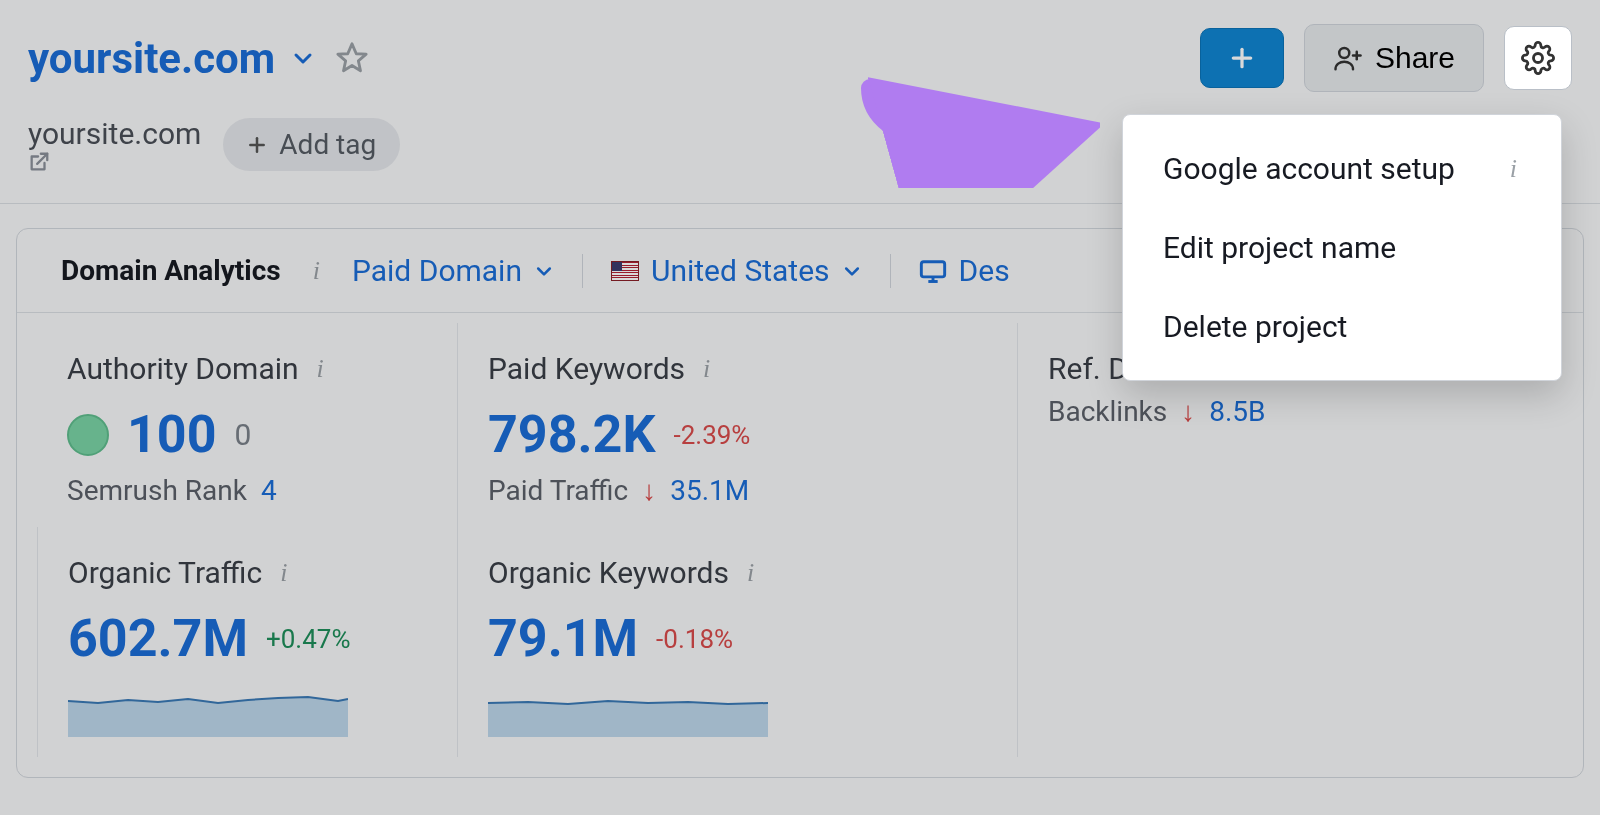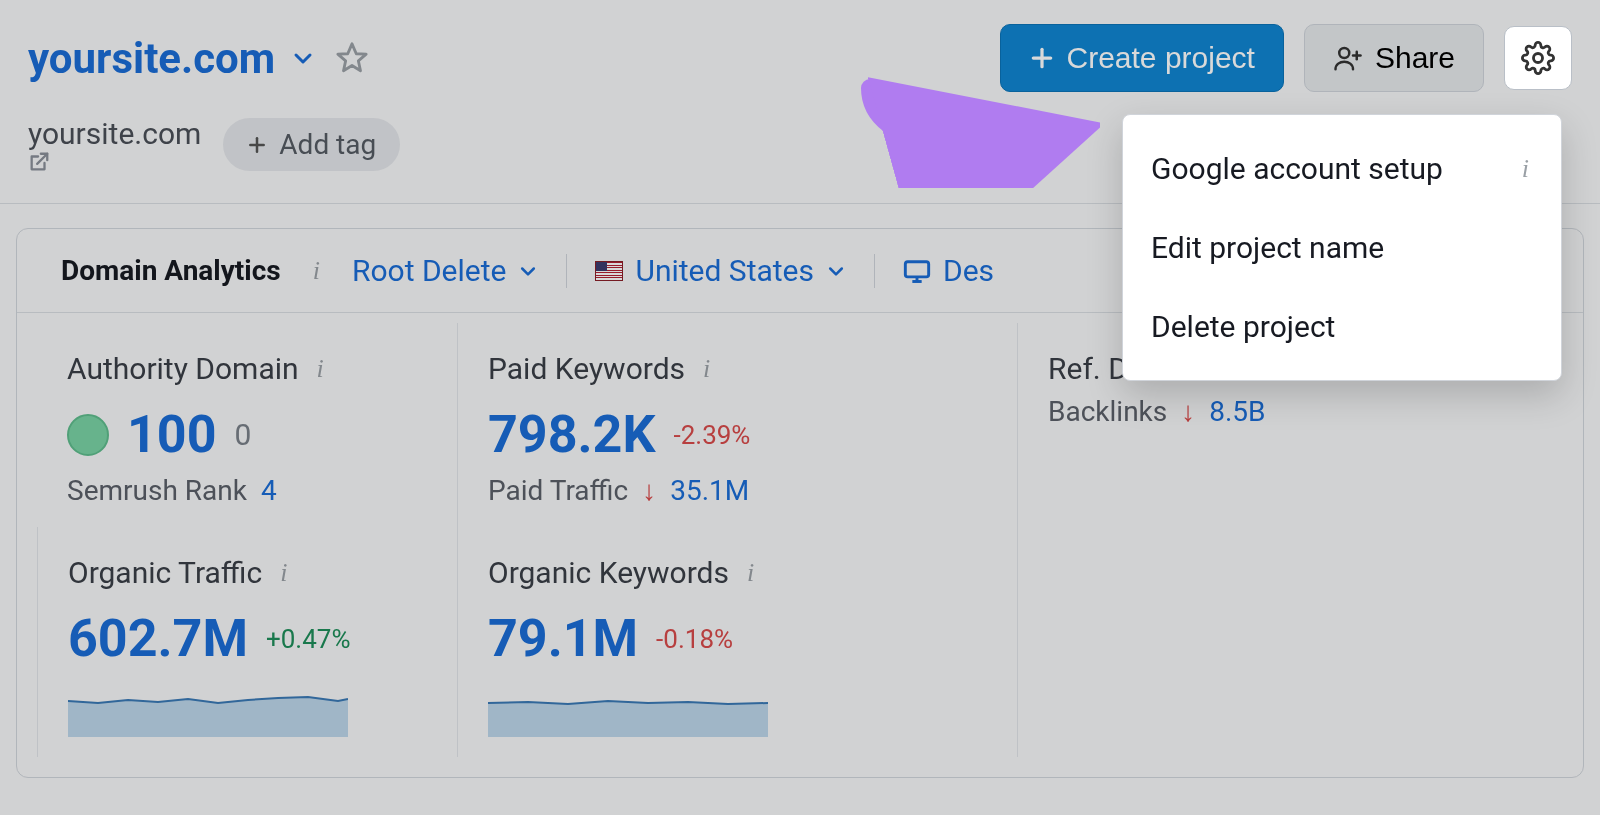--- a/index.html
+++ b/index.html
@@ -196,21 +196,21 @@
   
   .menu {
     position: absolute;
     top: 88px;
     right: 10px;
     width: 440px;
     background: #fff;
     border: 1px solid #d0d4da;
     border-radius: 8px;
     box-shadow: 0 14px 36px rgba(0,0,0,0.18);
-    padding: 14px 0;
+    padding: 14px 12px;
     z-index: 30;
   }
   .menu-item {
     padding: 22px 28px;
     font-size: 30px;
     display:flex; align-items:center; justify-content:space-between;
     cursor:pointer;
   }
 
   
@@ -244,21 +244,20 @@
   </span>
   <div class="header-spacer"></div>
 
   <button class="btn btn-primary">
     <span>
       <svg width="26" height="26" viewBox="0 0 24 24" fill="none" stroke="#fff" stroke-width="3" stroke-linecap="round">
           <line x1="12" y1="4" x2="12" y2="20"></line>
           <line x1="4" y1="12" x2="20" y2="12"></line>
         </svg>
     </span>
-    <span>Create project</span>
   </button>
 
   <button class="btn">
     <span>
       <svg width="30" height="30" viewBox="0 0 24 24" fill="none" stroke="#333" stroke-width="2" stroke-linecap="round" stroke-linejoin="round">
           <circle cx="9" cy="8" r="4"></circle>
           <path d="M2 21c0-4 3.5-6 7-6s7 2 7 6"></path>
           <line x1="19" y1="7" x2="19" y2="13"></line>
           <line x1="16" y1="10" x2="22" y2="10"></line>
         </svg>
@@ -324,21 +323,21 @@
     <span>Add tag</span>
   </span>
 </div>
 
 <div class="panel">
   <div class="panel-head">
     <span class="panel-title">Domain Analytics</span>
     <span class="info-i">i</span>
 
     <span class="filter">
-      <span>Root Delete</span>
+      <span>Paid Domain</span>
       <svg width="20" height="20" viewBox="0 0 24 24" fill="none" stroke="#1a6dd6" stroke-width="3" stroke-linecap="round" stroke-linejoin="round">
           <polyline points="5 9 12 16 19 9"></polyline>
         </svg>
     </span>
     <span class="sep"></span>
     <span class="filter">
       <span class="flag"></span>
       <span>United States</span>
       <svg width="20" height="20" viewBox="0 0 24 24" fill="none" stroke="#1a6dd6" stroke-width="3" stroke-linecap="round" stroke-linejoin="round">
           <polyline points="5 9 12 16 19 9"></polyline>

